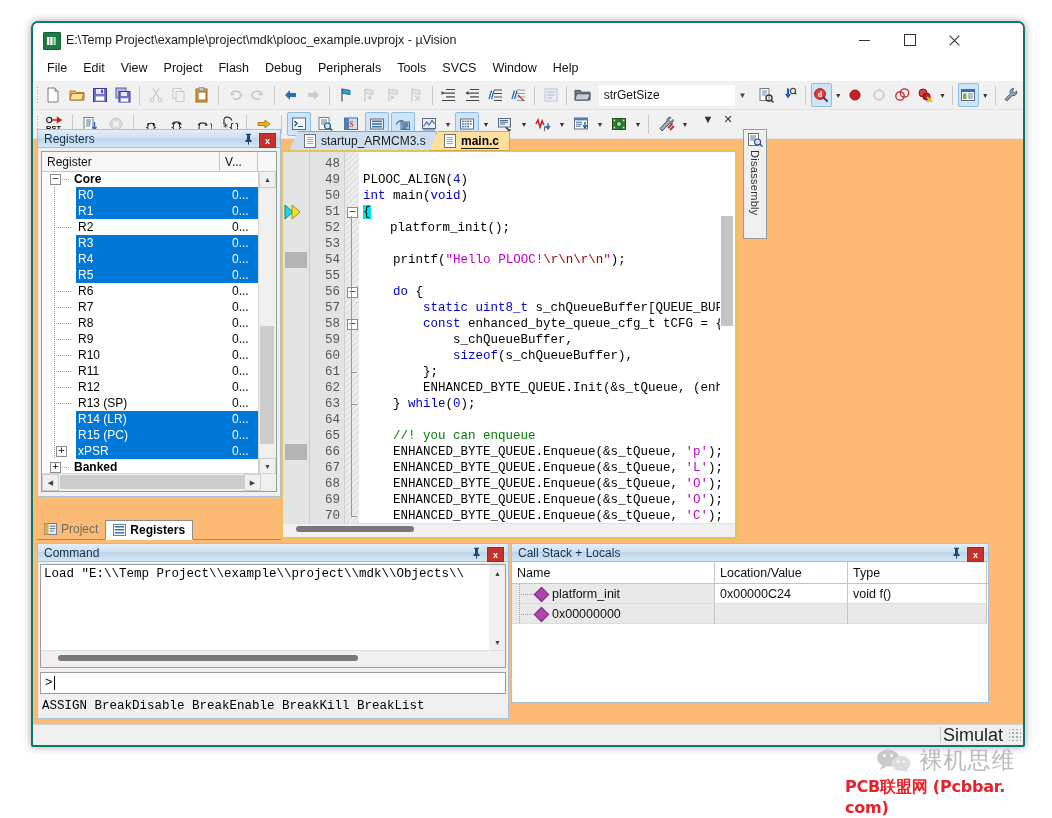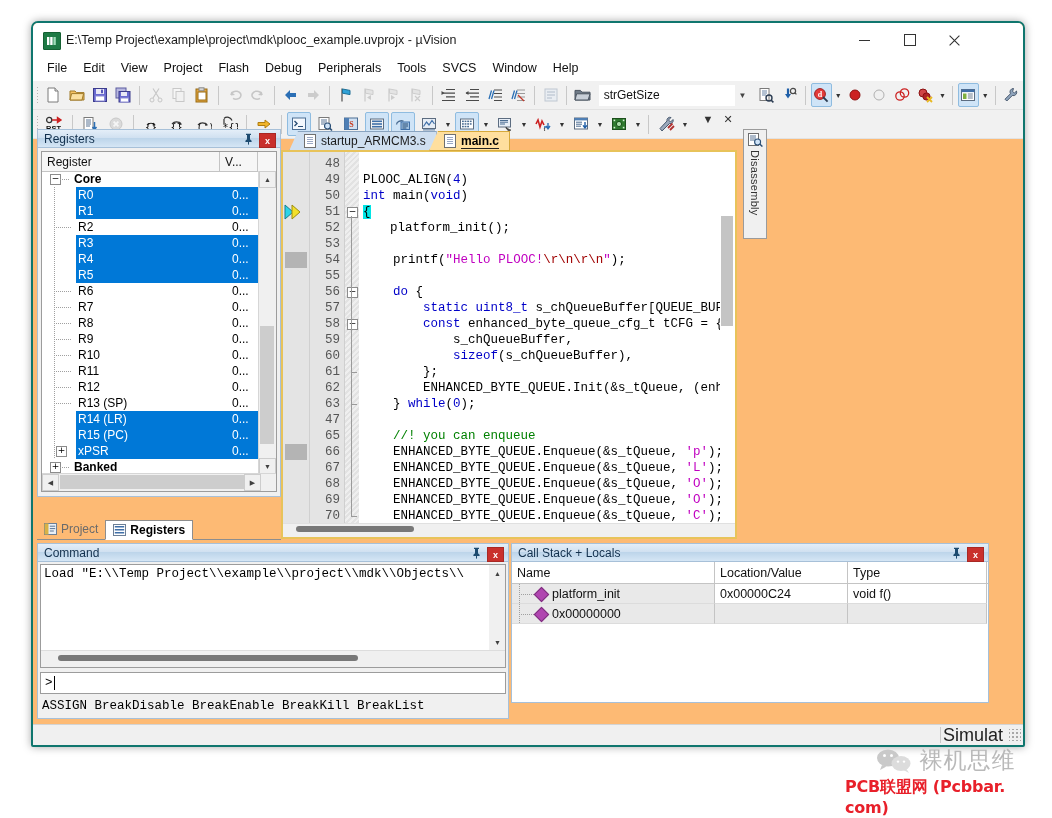--- a/index.html
+++ b/index.html
@@ -1080,21 +1080,21 @@
             <div class="lnum" style="top: 100px;">54</div>
             <div class="lnum" style="top: 116px;">55</div>
             <div class="lnum" style="top: 132px;">56</div>
             <div class="lnum" style="top: 148px;">57</div>
             <div class="lnum" style="top: 164px;">58</div>
             <div class="lnum" style="top: 180px;">59</div>
             <div class="lnum" style="top: 196px;">60</div>
             <div class="lnum" style="top: 212px;">61</div>
             <div class="lnum" style="top: 228px;">62</div>
             <div class="lnum" style="top: 244px;">63</div>
-            <div class="lnum" style="top: 260px;">47</div>
+            <div class="lnum" style="top: 260px;">64</div>
             <div class="lnum" style="top: 276px;">65</div>
             <div class="lnum" style="top: 292px;">66</div>
             <div class="lnum" style="top: 308px;">67</div>
             <div class="lnum" style="top: 324px;">68</div>
             <div class="lnum" style="top: 340px;">69</div>
             <div class="lnum" style="top: 356px;">70</div>
           </div>
         <div id="gutter-fold">
             <div class="foldbox" style="top: 55px;">−</div>
             <div class="foldbox" style="top: 135px;">−</div>

